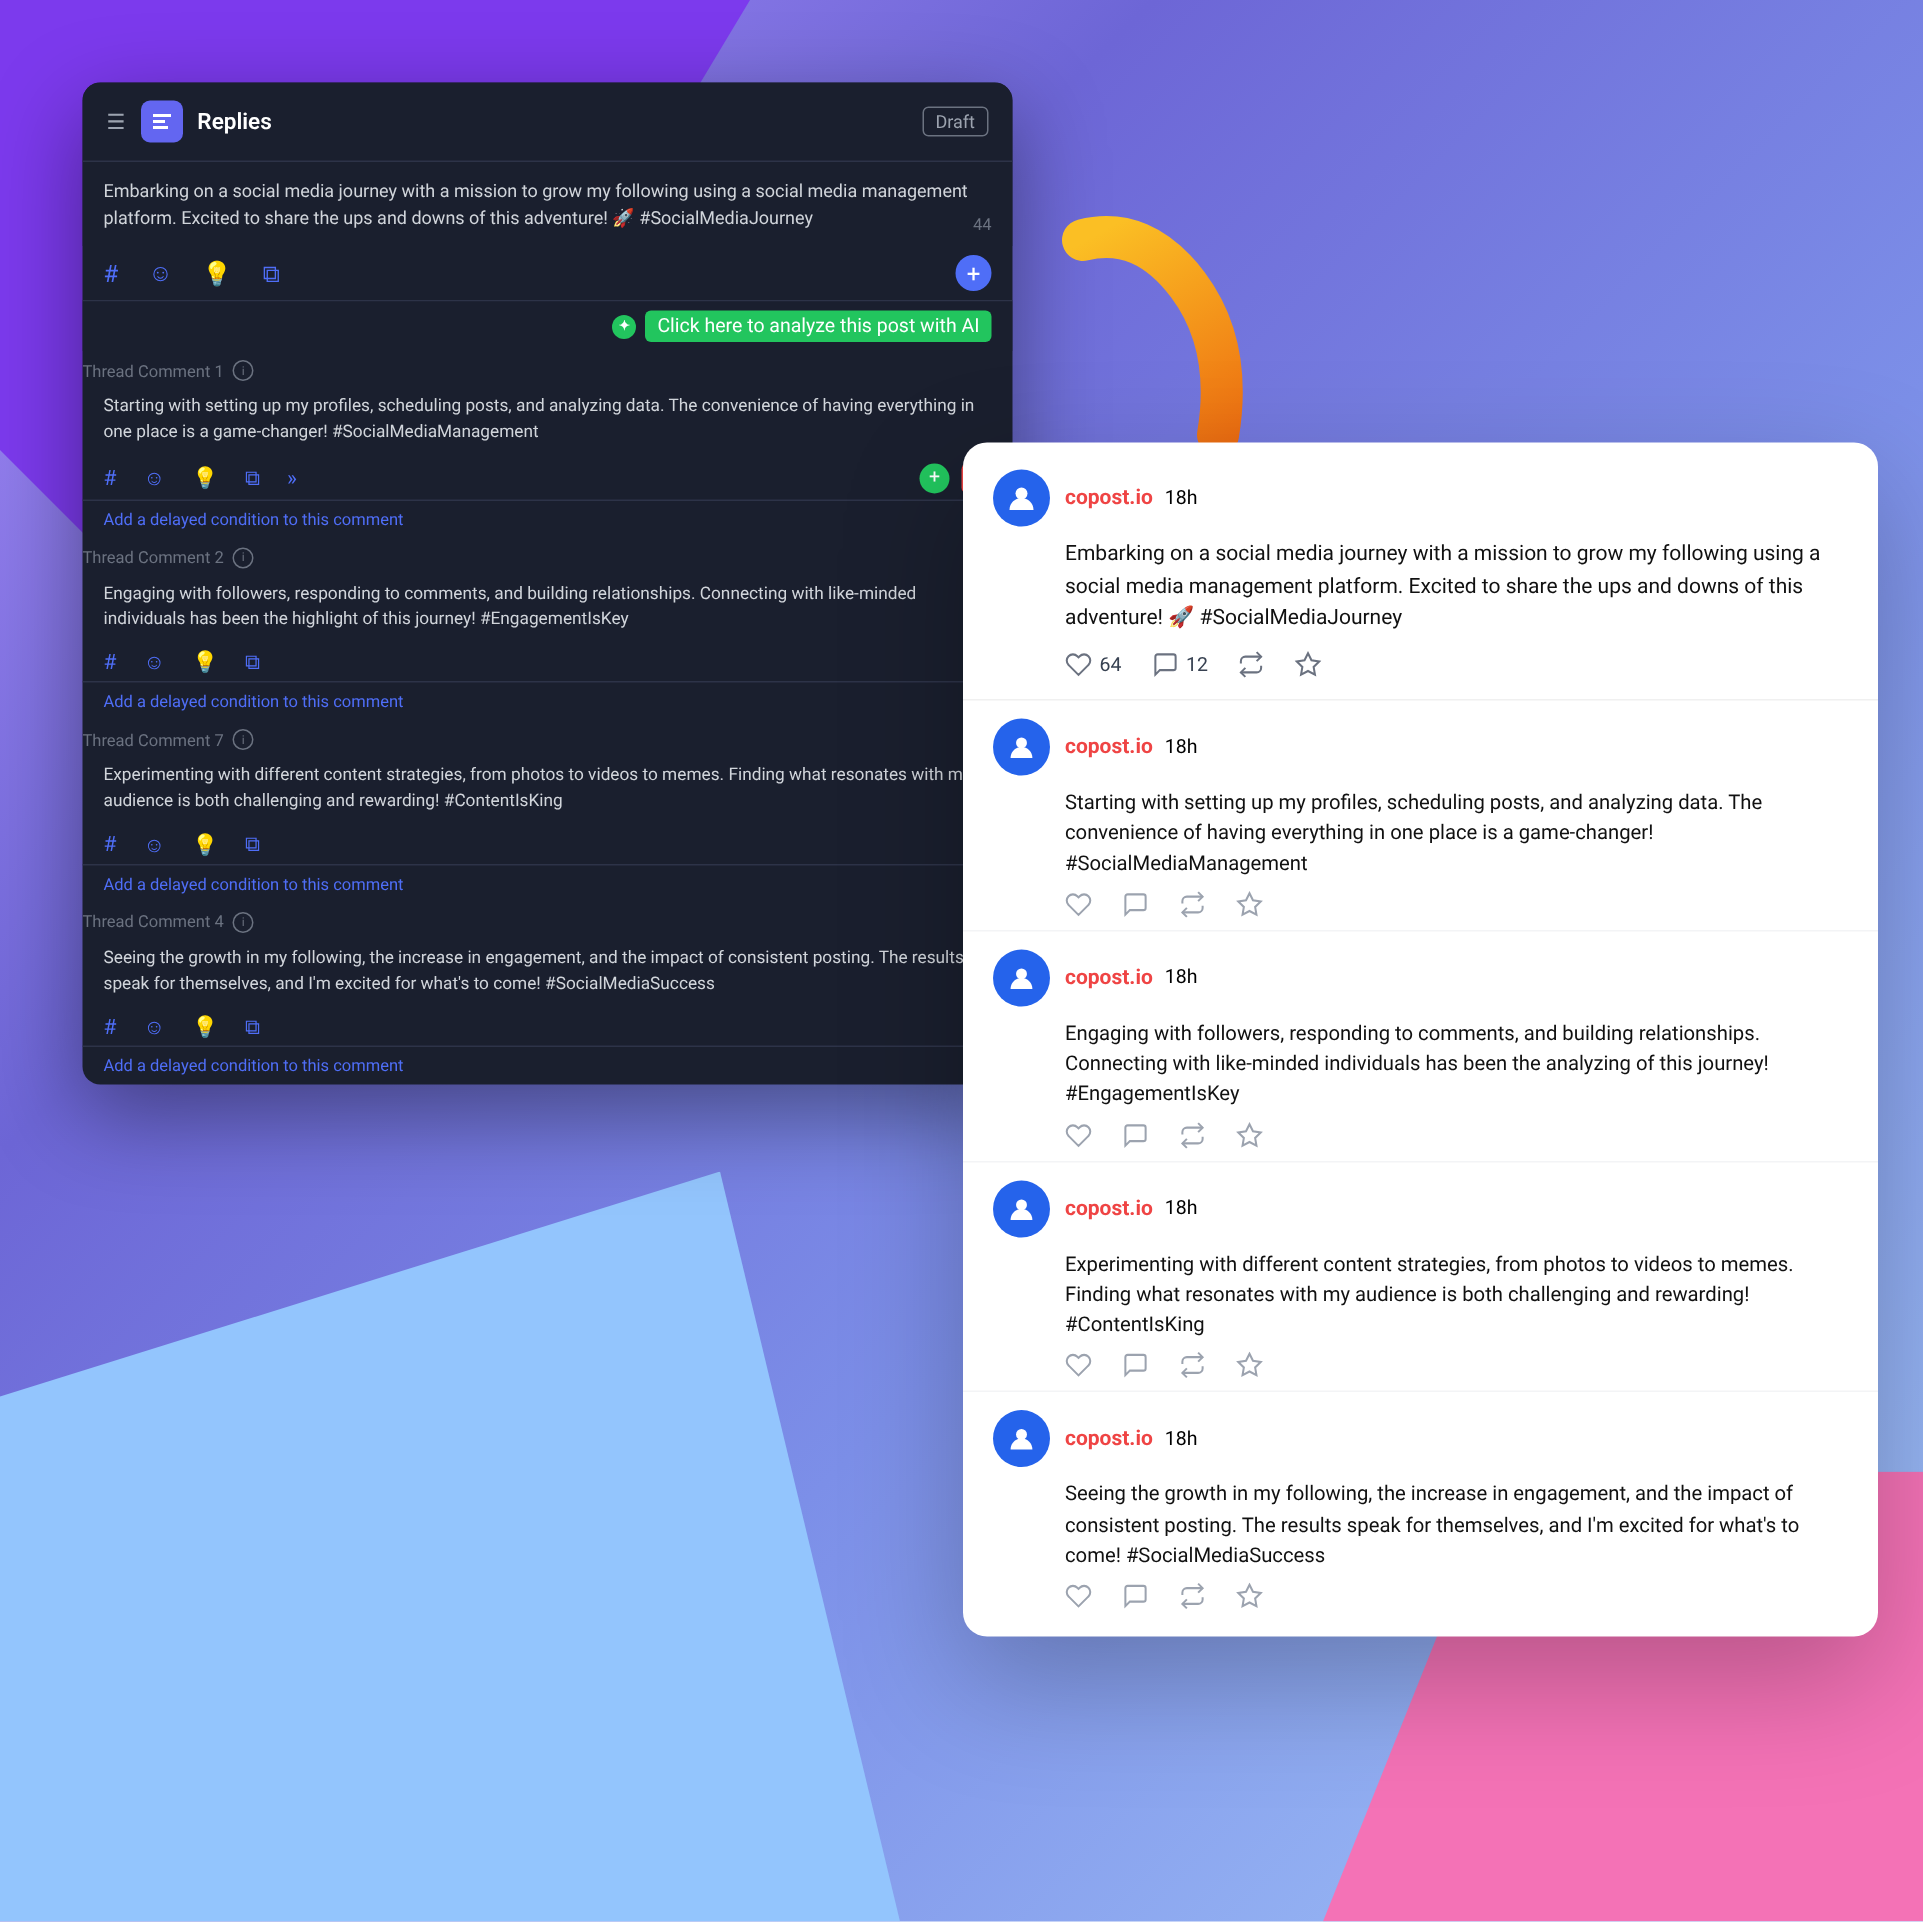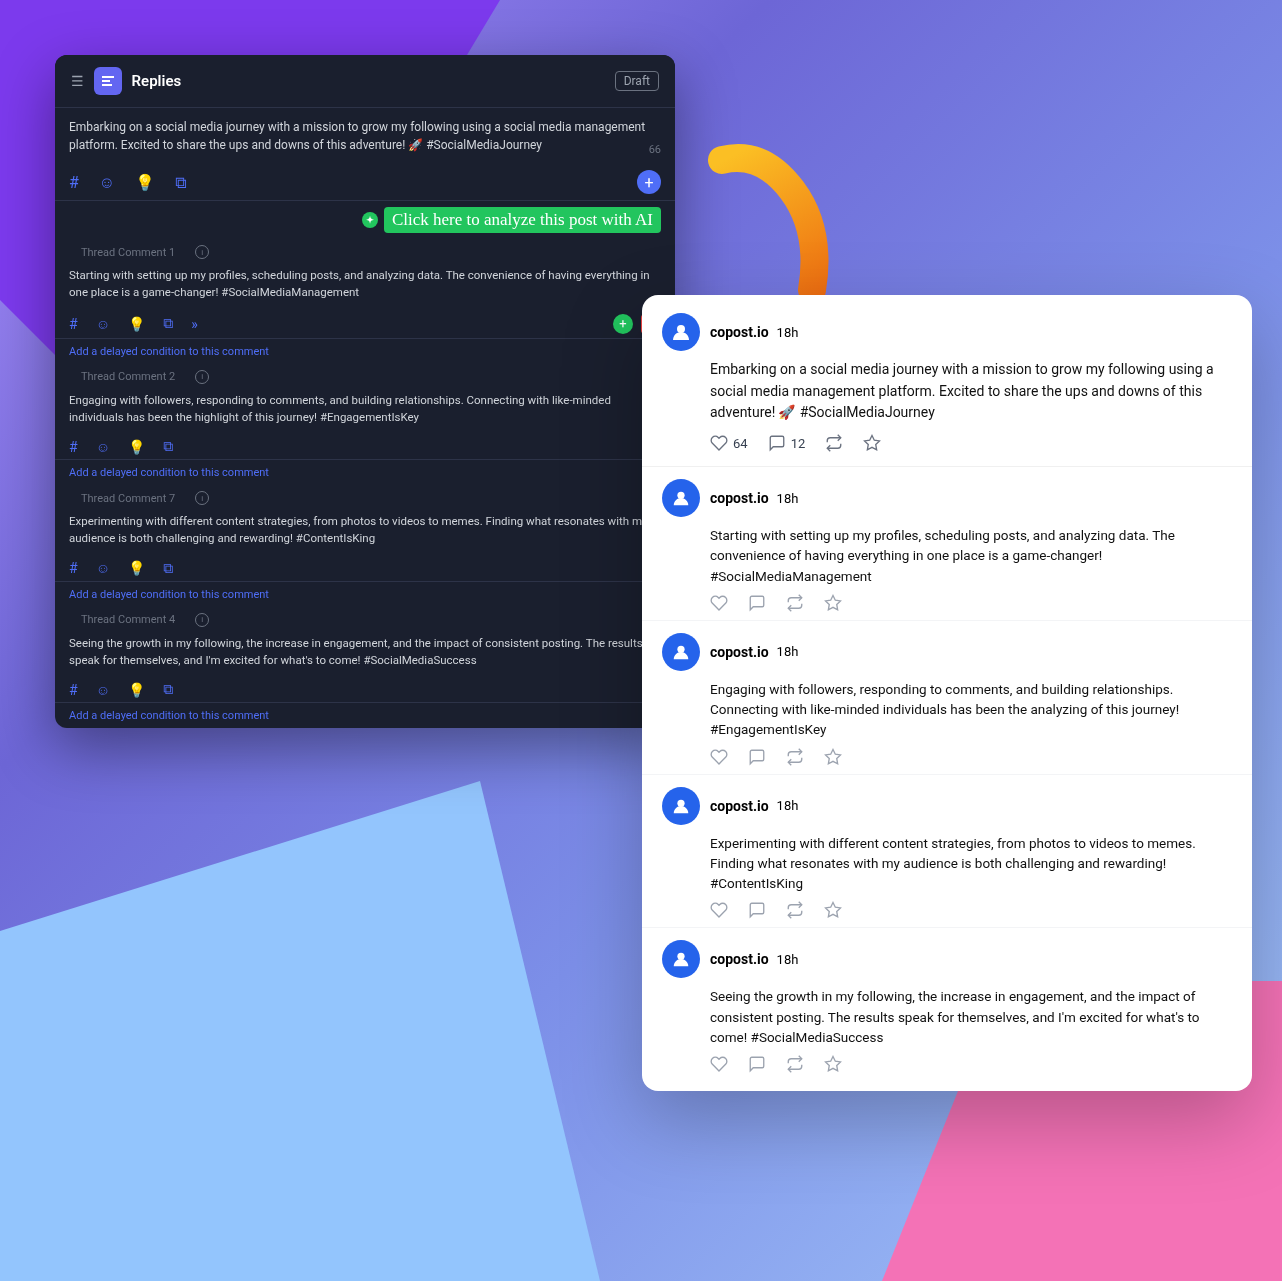--- a/index.html
+++ b/index.html
@@ -140,40 +140,39 @@
       background: #1a1f2e;
       padding: 6px 14px;
       display: flex;
       align-items: center;
       justify-content: flex-end;
       gap: 6px;
     }
     .ai-analyze-btn {
       background: #22c55e;
       color: white;
-      font-size: 17px;
+      font-size: 13px;
       padding: 3px 8px;
       border-radius: 4px;
       display: flex; align-items: center; gap: 4px;
       cursor: pointer;
-      font-family: Liberation Serif, serif;
     }
     .ai-dot {
       width: 16px; height: 16px;
       background: #22c55e;
       border-radius: 50%;
       display: flex; align-items: center; justify-content: center;
       font-size: 9px; font-weight: bold; color: white;
     }
 
     .thread-header {
       display: flex;
       align-items: center;
-      gap: 20px;
-      padding: 6px 26px 4px;
+      gap: 6px;
+      padding: 6px 0 4px;
       color: #6b7280;
       font-size: 11px;
     }
     .thread-header .info-icon {
       width: 14px; height: 14px;
       border: 1px solid #6b7280;
       border-radius: 50%;
       display: flex; align-items: center; justify-content: center;
       font-size: 8px;
       color: #6b7280;
@@ -266,21 +265,21 @@
       flex-shrink: 0;
     }
     .post-meta {
       display: flex;
       align-items: center;
       gap: 8px;
     }
     .post-username {
       font-weight: 700;
       font-size: 14px;
-      color: #000000;
+      color: #ef4444;
     }
     .post-time {
       color: #000000;
       font-size: 13px;
     }
     .post-body {
       color: #111;
       font-size: 14px;
       line-height: 1.55;
       margin-left: 48px;
@@ -393,21 +392,21 @@
             <path d="M2 3h12v2H2zm0 4h8v2H2zm0 4h10v2H2z"></path>
           </svg>
       </div>
       <span class="compose-title">Replies</span>
     </div>
     <span class="draft-badge">Draft</span>
   </div>
 
   <div class="compose-main-text">
     <div class="compose-text">Embarking on a social media journey with a mission to grow my following using a social media management platform. Excited to share the ups and downs of this adventure! 🚀 #SocialMediaJourney</div>
-    <div class="char-count">66</div>
+    <div class="char-count">44</div>
   </div>
 
   <div class="toolbar">
     <span class="toolbar-icon">#</span>
     <span class="toolbar-icon">☺</span>
     <span class="toolbar-icon">💡</span>
     <span class="toolbar-icon">⧉</span>
     <div class="toolbar-icon-plus">+</div>
   </div>
 

